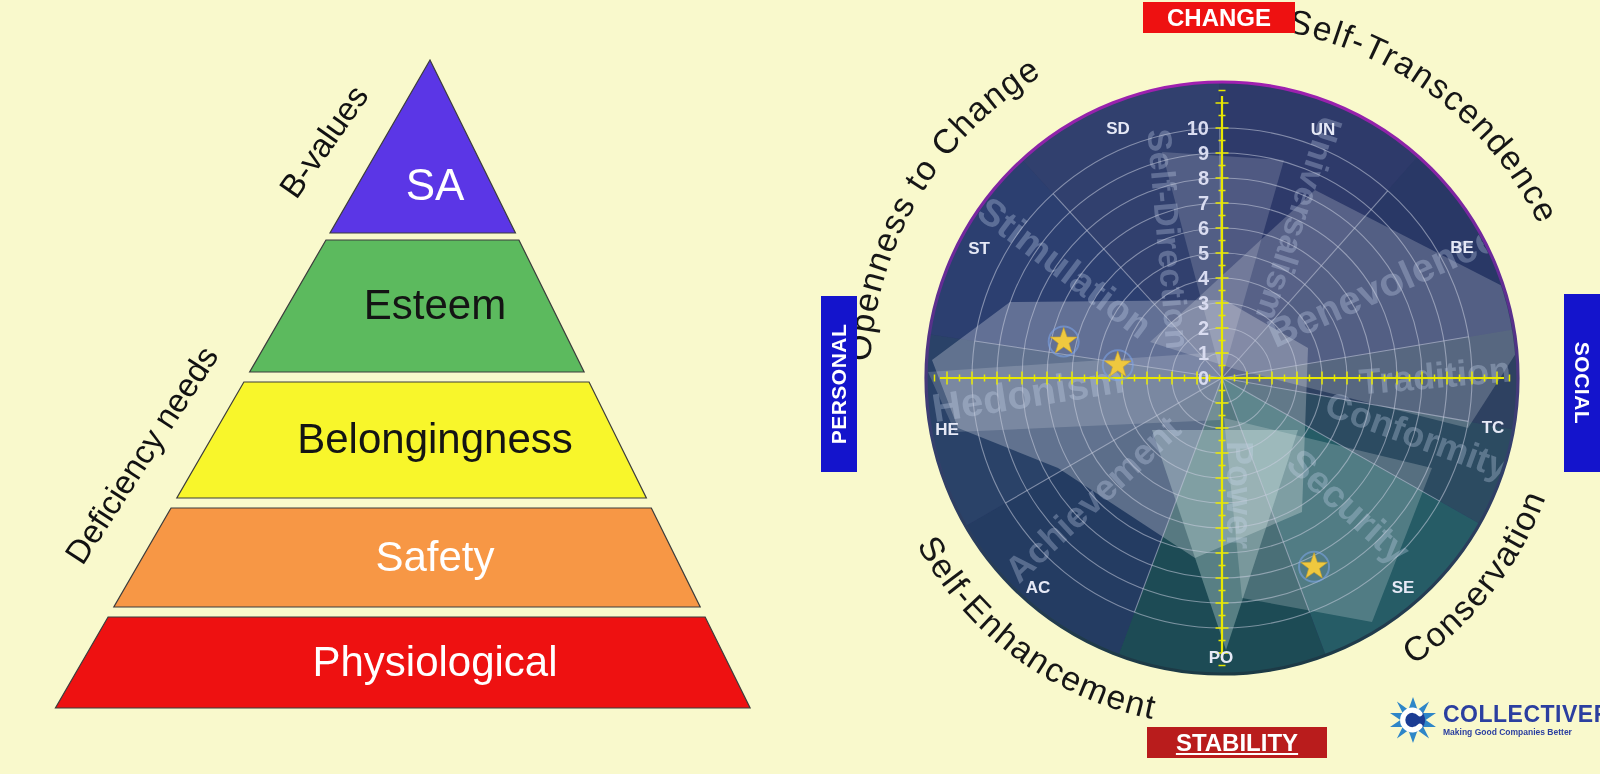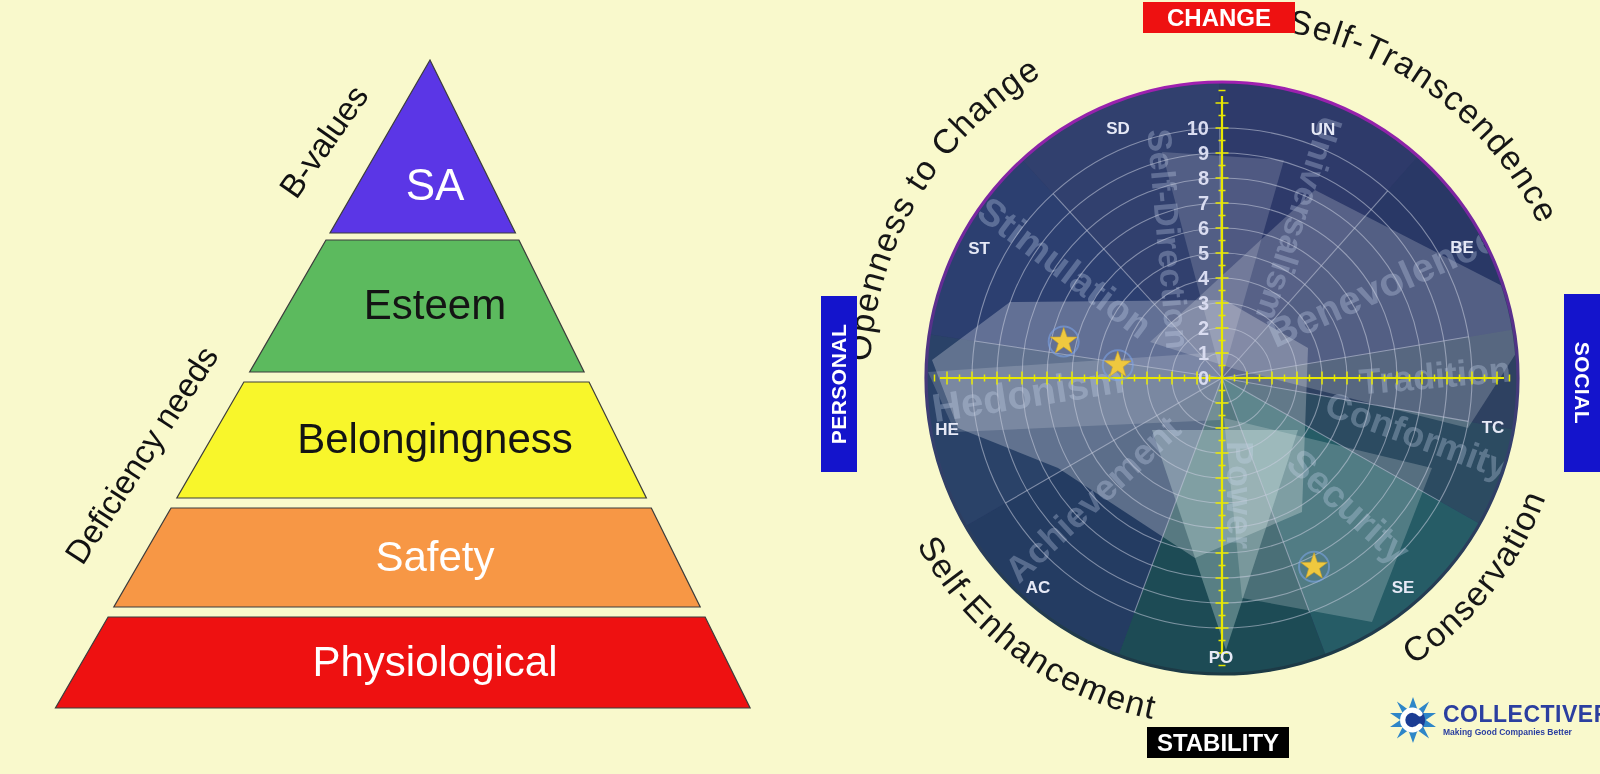--- a/index.html
+++ b/index.html
@@ -2,21 +2,21 @@
 <html><head>
 <meta charset="utf-8">
 <style>
   html,body{margin:0;padding:0;background:#F9F9CC;}
   .stage{position:relative;width:1600px;height:774px;background:#F9F9CC;overflow:hidden;
          font-family:"Liberation Sans",sans-serif;}
   svg text{font-family:"Liberation Sans",sans-serif;}
   #scene{position:absolute;left:0;top:0;}
   .badge{position:absolute;color:#fff;font-weight:bold;display:flex;align-items:center;justify-content:center;}
   #change-badge{left:1143px;top:2px;width:152px;height:31px;background:#EE1111;font-size:24px;}
-  #stability-badge{left:1147px;top:727px;width:142px;height:31px;background:#000000;font-size:24px;}
+  #stability-badge{left:1147px;top:727px;width:180px;height:31px;background:#b91c1c;font-size:24px;text-decoration:underline;}
   #personal-badge{left:821px;top:296px;width:36px;height:176px;background:#1414CC;}
   #social-badge{left:1564px;top:294px;width:36px;height:178px;background:#1414CC;}
   .vtext{white-space:nowrap;font-size:21px;letter-spacing:.5px;}
   #personal-badge .vtext{transform:rotate(-90deg);}
   #social-badge .vtext{transform:rotate(90deg);}
   #logo{position:absolute;left:1390px;top:697px;display:flex;align-items:center;gap:7px;}
   .logo-col{display:flex;flex-direction:column;line-height:1;}
   .logo-name{font-size:23px;font-weight:bold;letter-spacing:.5px;color:#2B3FA0;}
   .logo-tag{font-size:8.5px;font-weight:bold;color:#2B3FA0;margin-top:2px;}
 </style>

